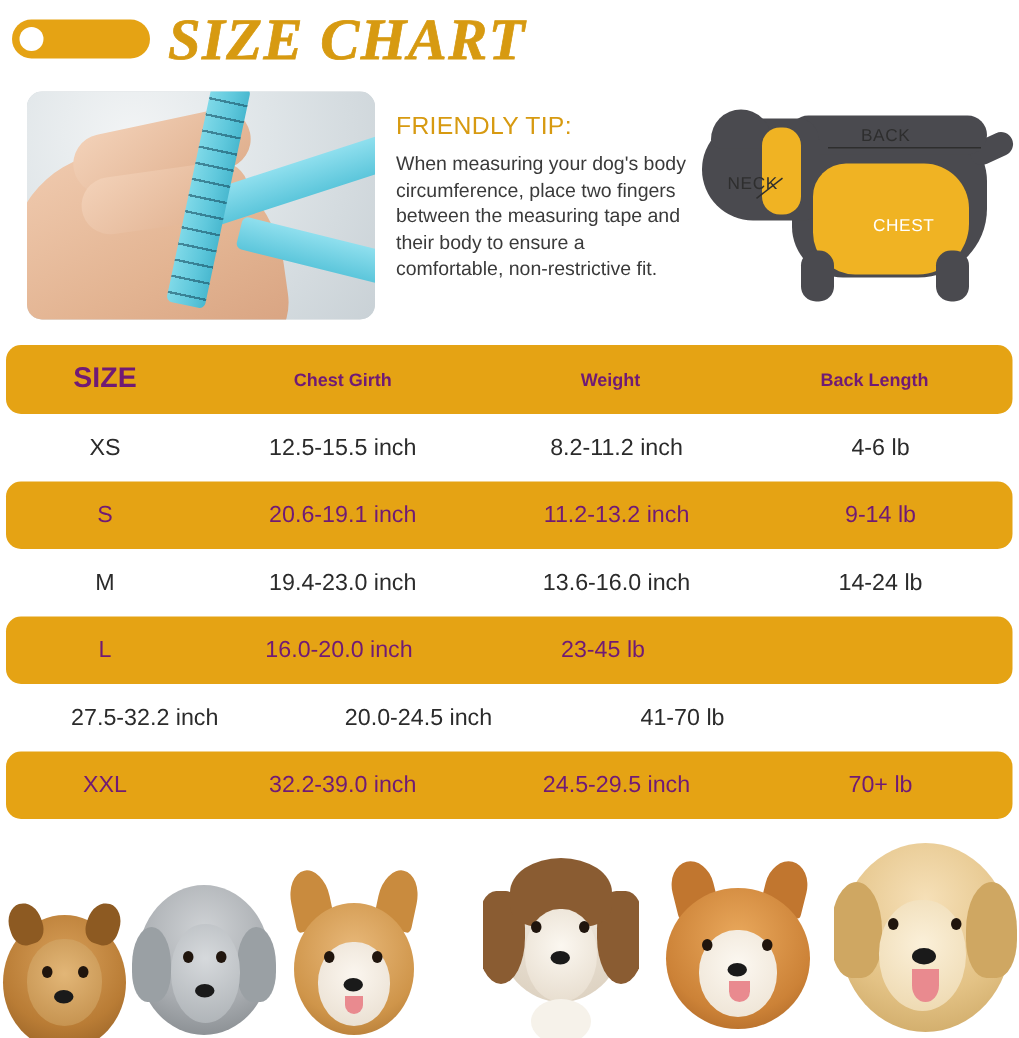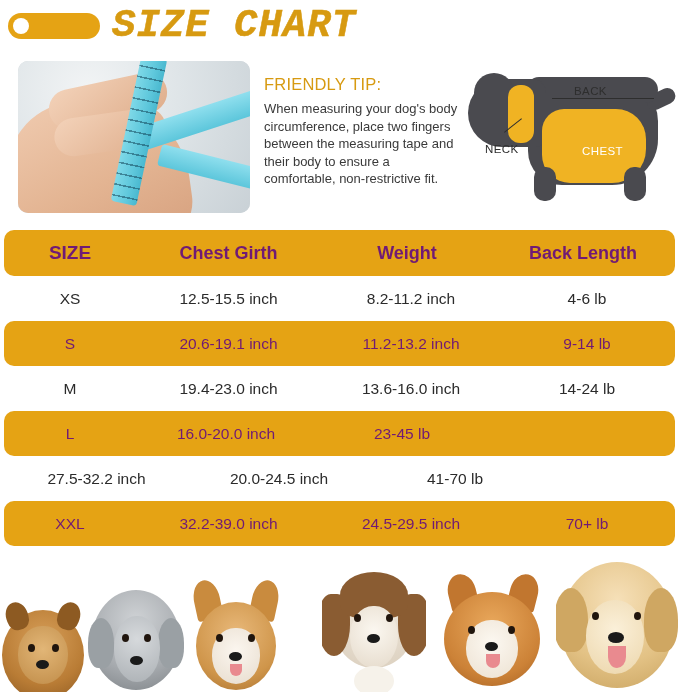--- a/index.html
+++ b/index.html
@@ -32,21 +32,21 @@
   }
   .header-pill .knob {
     position: absolute;
     left: 5px; top: 5px;
     width: 16px; height: 16px;
     border-radius: 50%;
     background: #ffffff;
   }
   .header-title {
     margin-left: 12px;
-    font-family: Liberation Mono, monospace;
+    font-family: Liberation Serif, serif;
     font-weight: bold;
     font-style: italic;
     font-size: 39px;
     letter-spacing: 1px;
     color: #d79a11;
     line-height: 1;
     -webkit-text-stroke: 0.5px #d79a11;
   }
 
   
@@ -207,21 +207,21 @@
     transform: rotate(-25deg);
   }
   .lbl {
     position: absolute;
     font-size: 11.5px;
     color: #2e2e2e;
     letter-spacing: .4px;
   }
   .lbl.on-dark { color: #ffffff; }
   .lbl-back { left: 118px; top: 22px; }
-  .lbl-neck { left: 2px; top: 80px; padding-left: 27px; }
+  .lbl-neck { left: 2px; top: 54px; padding-left: 27px; }
   .lbl-chest { left: 126px; top: 82px; }
   .lbl-line {
     position: absolute;
     background: #2e2e2e;
     height: 1px;
   }
   .line-back { left: 96px; top: 35px; width: 102px; }
   .line-neck { left: 46px; top: 62px; width: 22px; transform: rotate(-38deg); }
 
   
@@ -243,21 +243,21 @@
   .trow.alt {
     background: #e5a314;
     border-radius: 10px;
   }
   .cell {
     text-align: center;
     font-size: 15.5px;
     color: #2b2b2b;
   }
   .trow.head .cell, .trow.alt .cell { color: #701a75; }
-  .trow.head .cell { font-size: 18px; font-weight: bold; }
+  .trow.head .cell { font-size: 12px; font-weight: bold; }
   .trow.head .c0 { font-size: 19px; }
   .c0 { width: 132px; }
   .c1 { width: 185px; }
   .c2 { width: 180px; }
   .c3 { width: 172px; }
 
   
   .strip {
     position: absolute;
     left: 0; top: 560px;

